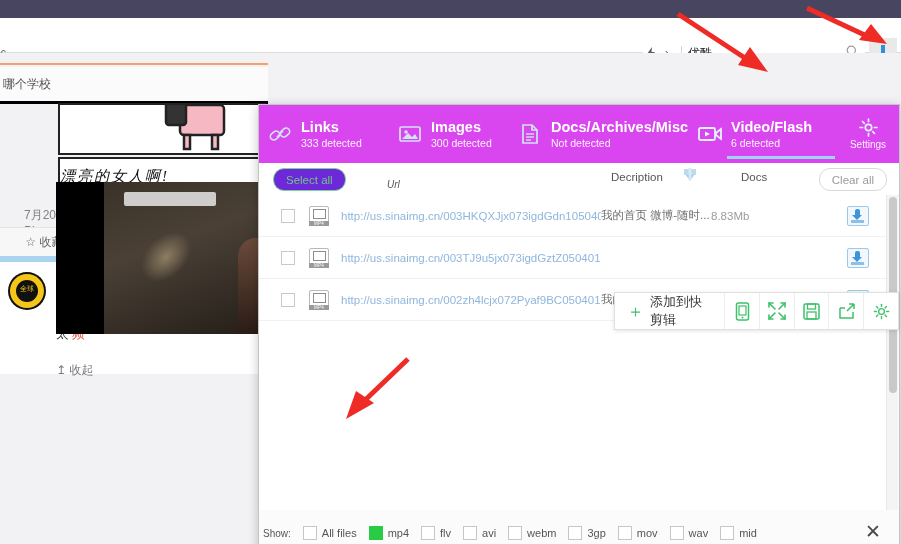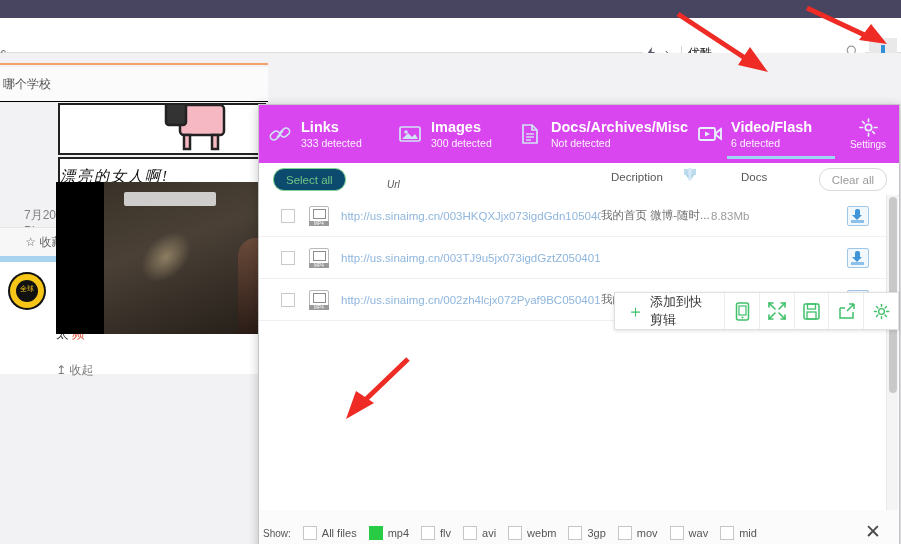--- a/index.html
+++ b/index.html
@@ -34,21 +34,21 @@
     background:#e9e9e9;display:flex;align-items:center;justify-content:center;
   }
   #pagearea{
     position:absolute;left:0;top:53px;width:901px;height:491px;background:#f2f2f5;overflow:hidden;
   }
   
   #weibo-col{position:absolute;left:0;top:0;width:268px;height:491px;background:#f2f2f5;}
   #orange-rule{position:absolute;left:0;top:10px;width:268px;height:2px;background:#f6a06a;}
   #wb-searchrow{
     position:absolute;left:0;top:14px;width:268px;height:34px;background:#fbfbfb;
-    border-bottom:1px solid #000000;display:flex;align-items:center;
+    border-bottom:3px solid #000000;display:flex;align-items:center;
   }
   #wb-searchrow-text{padding-left:3px;font-size:12px;color:#555;}
   #wb-img1{left:58px;top:50px;width:204px;height:48px;border:2px solid #222;background:#fff;position:absolute;overflow:hidden;}
   .pig{position:absolute;left:98px;top:-14px;width:76px;height:60px;}
   #wb-img2{left:58px;top:104px;width:204px;height:44px;border:2px solid #222;background:#fff;position:absolute;}
   #wb-img2-text{
     position:absolute;left:0;right:0;top:8px;text-align:left;
     font-family:"Liberation Serif","DejaVu Serif",serif;
     font-size:15px;color:#111;font-style:italic;letter-spacing:2px;
   }
@@ -117,21 +117,21 @@
     width:58px;flex-direction:column;justify-content:center;gap:2px;
   }
   #tab-settings .t2{font-size:10px;}
   
   #dm-thead{
     position:absolute;left:0;top:58px;width:640px;height:32px;background:#fff;
     border-bottom:1px solid #e3e3e3;
   }
   #select-all-btn{
     position:absolute;left:14px;top:5px;height:21px;padding:0 12px;
-    border:1px solid #7ed491;border-radius:11px;color:#6fc784;background:#0c4a6e;
+    border:1px solid #7ed491;border-radius:11px;color:#6fc784;background:#6d28d9;
     font-size:11.5px;display:flex;align-items:center;
   }
   #clear-all-btn{
     position:absolute;right:12px;top:5px;height:21px;padding:0 12px;
     border:1px solid #d9d9d9;border-radius:11px;color:#9a9a9a;background:#fff;
     font-size:11.5px;display:flex;align-items:center;
   }
   #th-url{position:absolute;left:128px;top:16px;font-size:10px;color:#555;font-style:italic;}
   #th-desc{position:absolute;left:352px;top:8px;font-size:11.5px;color:#555;}
   #sort-indicator{position:absolute;left:424px;top:4px;width:14px;height:18px;}

